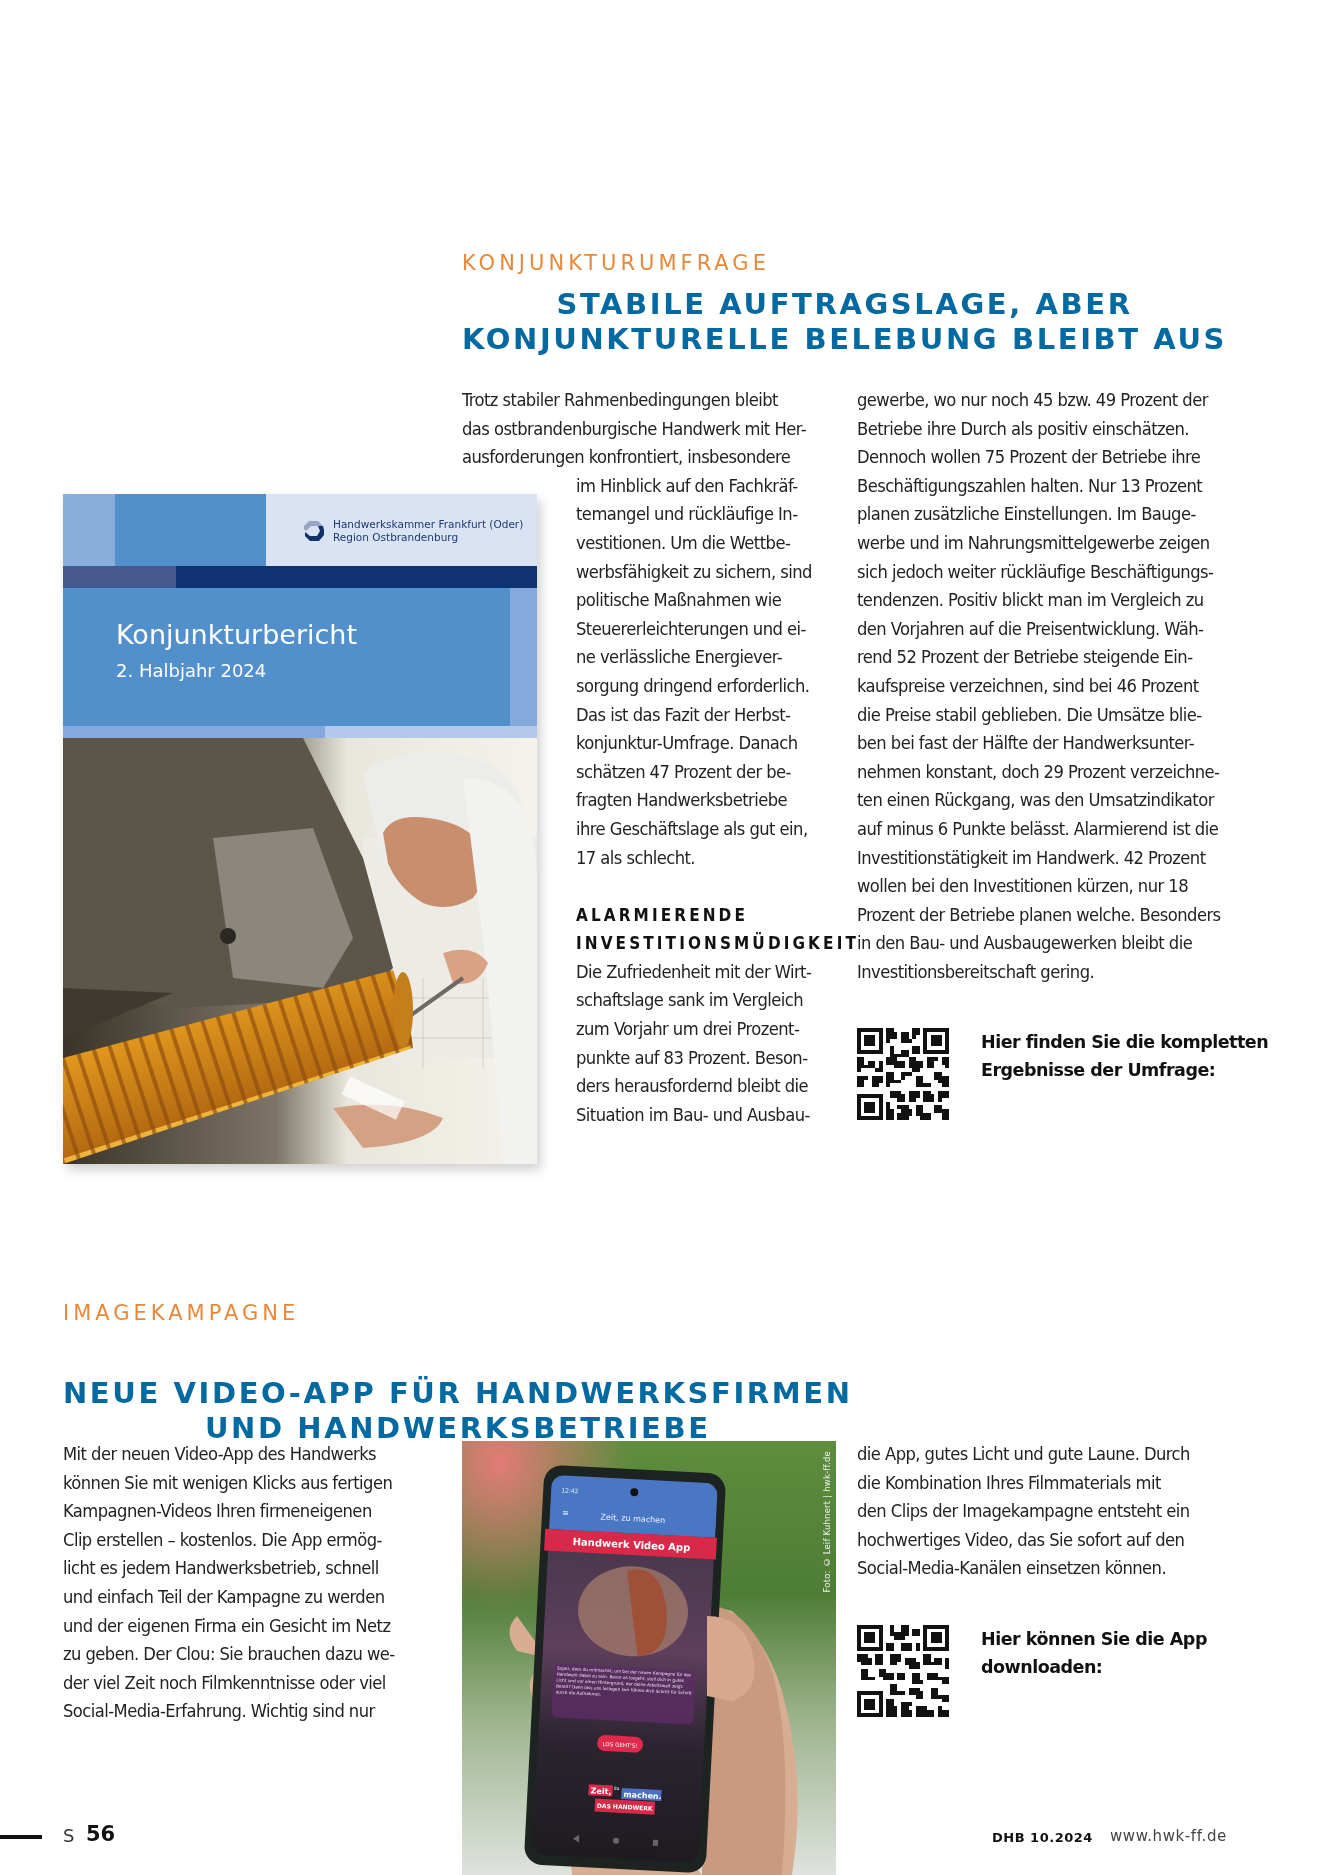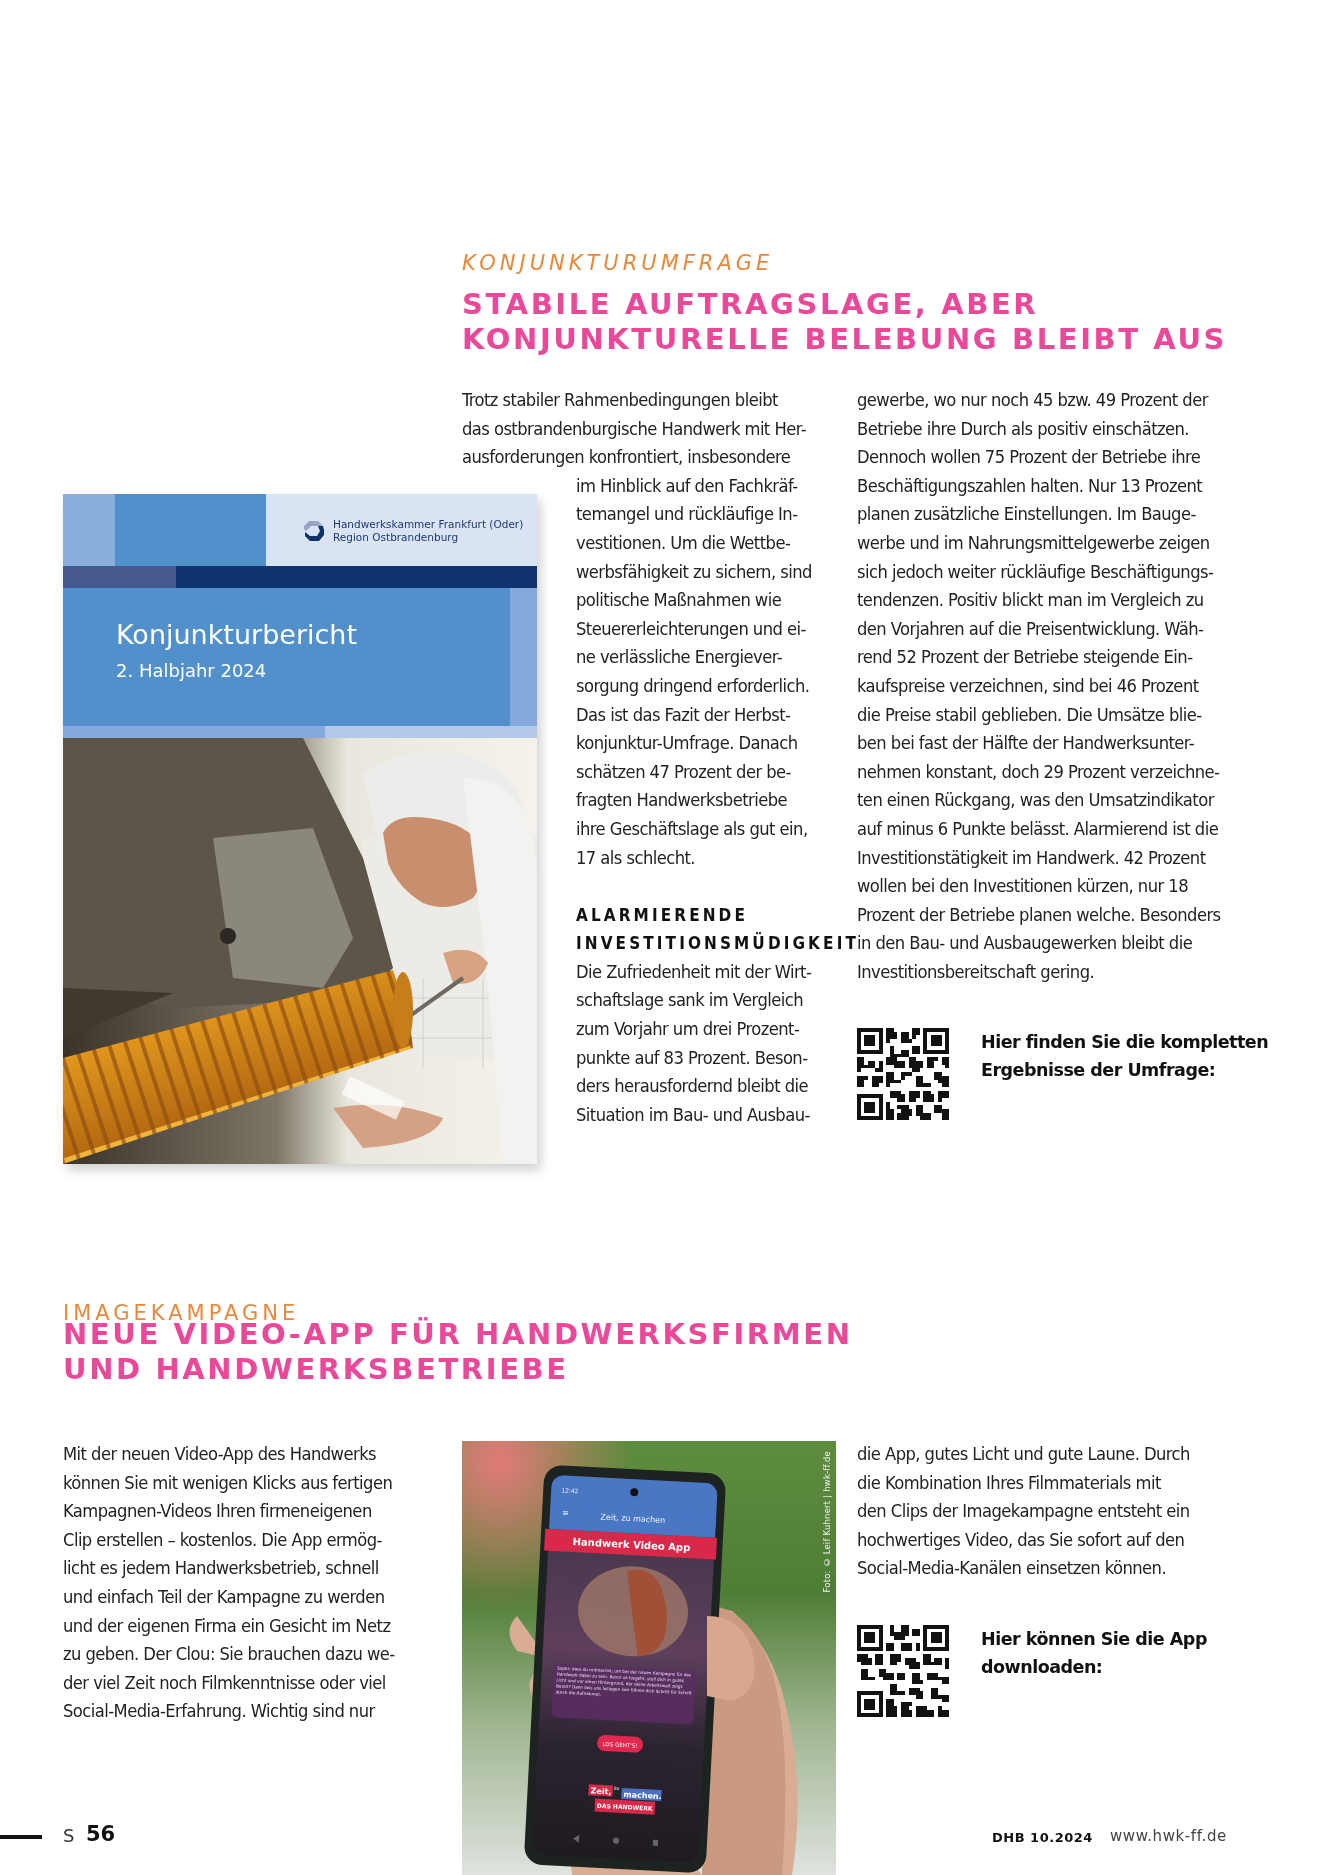--- a/index.html
+++ b/index.html
@@ -1,20 +1,20 @@
 <!DOCTYPE html>
 <html><head>
 <meta charset="utf-8">
 <style>
   * { box-sizing: border-box; margin: 0; padding: 0; }
   html, body { width: 1326px; height: 1875px; background: #ffffff; overflow: hidden; }
   body { position: relative; font-family: "Liberation Sans", "DejaVu Sans", sans-serif; color: #1a1a1a; }
 
   .kicker { position: absolute; color: #e8883a; font-family: "DejaVu Sans", sans-serif; font-size: 21px; letter-spacing: 4px; font-weight: normal; }
-  .headline { position: absolute; font-family: "DejaVu Sans", sans-serif; font-weight: bold; font-size: 29px; line-height: 35px; letter-spacing: 2.6px; color: #ec4899; text-transform: uppercase; }
+  .headline { position: absolute; font-family: "DejaVu Sans", sans-serif; font-weight: bold; font-size: 29px; line-height: 35px; letter-spacing: 2.6px; color: #0369a1; text-transform: uppercase; text-align: center; }
 
   .body-text { position: absolute; font-family: "DejaVu Sans Condensed", "DejaVu Sans", sans-serif; font-size: 18.2px; line-height: 28.6px; color: #222; font-stretch: condensed; letter-spacing: -0.55px; }
   .body-text .line { display: block; white-space: nowrap; }
   .body-text .indent { padding-left: 114px; }
 
   .subhead { display: block; font-family: "DejaVu Sans", sans-serif; font-weight: bold; font-size: 17px; letter-spacing: 3.1px; line-height: 28.6px; color: #111; white-space: nowrap; }
 
   .qr-block { position: absolute; display: flex; align-items: flex-start; }
   .qr { width: 92px; height: 92px; flex: none; }
   .qr-label { margin-left: 32px; font-family: "DejaVu Sans", sans-serif; font-weight: bold; font-size: 17.5px; line-height: 28px; color: #111; letter-spacing: -0.5px; }
@@ -37,21 +37,21 @@
 
   .footer-rule { position: absolute; left: 0; top: 1835px; width: 42px; height: 4px; background: #111; }
   .footer-s { position: absolute; left: 63px; top: 1825px; font-family: "DejaVu Sans", sans-serif; font-size: 18px; color: #333; }
   .footer-page { position: absolute; left: 86px; top: 1822px; font-family: "DejaVu Sans", sans-serif; font-weight: bold; font-size: 21px; color: #111; }
   .footer-issue { position: absolute; left: 992px; top: 1830px; font-family: "DejaVu Sans", sans-serif; font-weight: bold; font-size: 13px; color: #111; letter-spacing: 0.5px; }
   .footer-url { position: absolute; left: 1110px; top: 1827px; font-family: "DejaVu Sans", sans-serif; font-size: 15px; color: #444; letter-spacing: 0.6px; }
 </style>
 </head>
 <body>
 
-<div class="kicker" style="left:462px; top:251px;font-style:italic;">KONJUNKTURUMFRAGE</div>
+<div class="kicker" style="left:462px; top:251px;">KONJUNKTURUMFRAGE</div>
 <div class="headline" style="left:462px; top:287px;">
   <div>STABILE AUFTRAGSLAGE, ABER</div>
   <div>KONJUNKTURELLE BELEBUNG BLEIBT AUS</div>
 </div>
 
 <div class="body-text" style="left:462px; top:386px; width:390px;">
   <span class="line">Trotz stabiler Rahmenbedingungen bleibt</span>
   <span class="line">das ostbrandenburgische Handwerk mit Her-</span>
   <span class="line">ausforderungen konfrontiert, insbesondere</span>
   <span class="line indent">im Hinblick auf den Fachkräf-</span>
@@ -179,21 +179,21 @@
     <path d="M380,215 Q410,205 425,225 Q415,250 390,245 Z" fill="#d8a283"></path>
     <line x1="330" y1="290" x2="400" y2="240" stroke="#6d6a63" stroke-width="4"></line>
     <path d="M270,370 Q330,360 380,380 Q370,405 300,410 Z" fill="#d4a184"></path>
     <polygon points="0,320 330,232 346,280 350,310 0,426" fill="url(#rings)"></polygon>
     <ellipse cx="340" cy="272" rx="10" ry="38" fill="#c57e1a"></ellipse>
     <rect x="280" y="350" width="60" height="20" fill="#fff" opacity="0.7" transform="rotate(25 310 360)"></rect>
   </svg>
 </div>
 
 <div class="kicker" style="left:63px; top:1301px;">IMAGEKAMPAGNE</div>
-<div class="headline" style="left:63px; top:1317px;">
+<div class="headline" style="left:63px; top:1376px;">
   <div>NEUE VIDEO-APP FÜR HANDWERKSFIRMEN</div>
   <div>UND HANDWERKSBETRIEBE</div>
 </div>
 
 <div class="body-text" style="left:63px; top:1440px; width:390px;">
   <span class="line">Mit der neuen Video-App des Handwerks</span>
   <span class="line">können Sie mit wenigen Klicks aus fertigen</span>
   <span class="line">Kampagnen-Videos Ihren firmeneigenen</span>
   <span class="line">Clip erstellen – kostenlos. Die App ermög-</span>
   <span class="line">licht es jedem Handwerksbetrieb, schnell</span>

